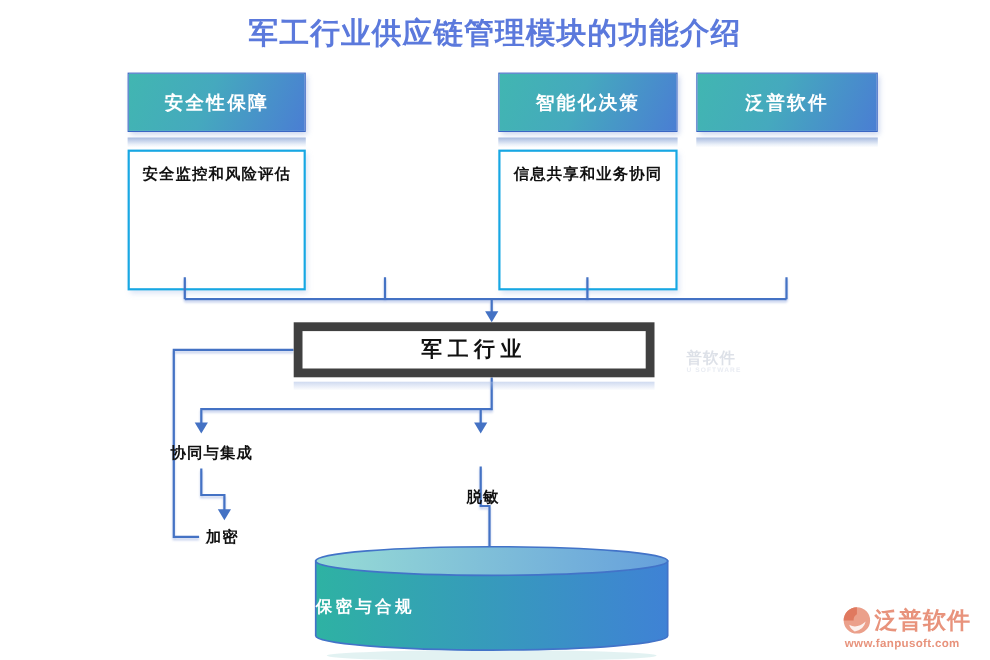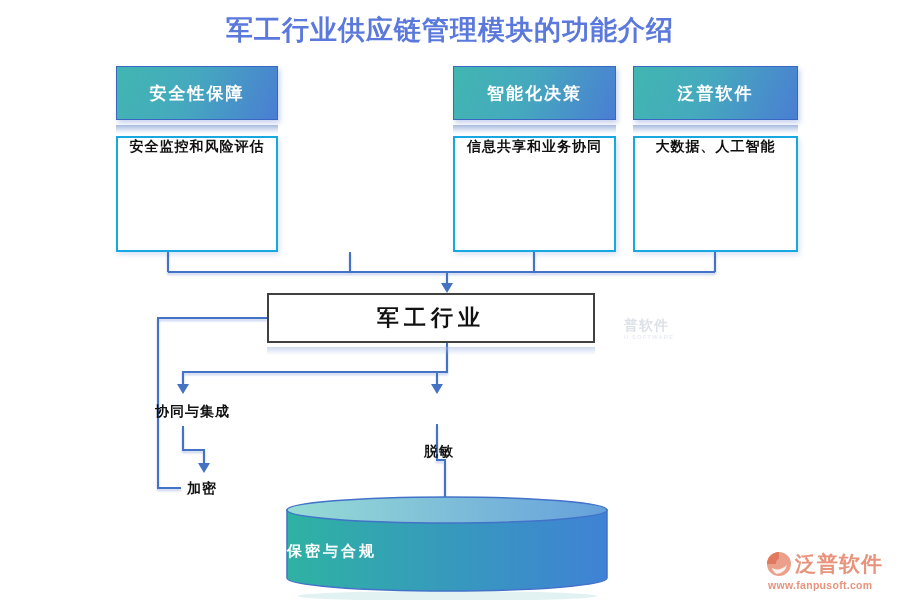--- a/index.html
+++ b/index.html
@@ -11,33 +11,33 @@
   
   .col{position:absolute;top:66px;}
   .col-header{height:52px;display:flex;align-items:center;justify-content:center;
          background:linear-gradient(112deg,#41B6B1 0%,#45A9BE 45%,#4A7ED3 100%);
          border:1px solid #3A66C4;color:#ffffff;font-weight:bold;font-size:17px;
          letter-spacing:2px;box-shadow:2px 3px 5px rgba(130,155,215,0.45);}
   .col-band{margin-top:5px;height:9px;
          background:linear-gradient(to bottom,#A7BADF 0%,#EAF0F9 70%,#ffffff 100%);}
   .col-detail{margin-top:2px;height:112px;background:#ffffff;border:2px solid #17A7E3;
          box-shadow:2px 3px 5px rgba(150,175,225,0.35);
-         display:flex;justify-content:center;box-sizing:content-box;
+         display:flex;justify-content:center;padding-top:12px;box-sizing:content-box;
          color:#111111;font-weight:bold;font-size:14px;letter-spacing:1px;}
   .c1{left:88px;width:162px;margin-left:28px;} .c2{left:267px;width:166px;}
   .c3{left:453px;width:163px;} .c4{left:633px;width:165px;}
   
   .overlay{position:absolute;left:0;top:0;width:900px;height:600px;pointer-events:none;}
   .lines{filter:drop-shadow(0 2px 1px rgba(110,140,210,0.45));}
   
   .center-box{position:absolute;left:267px;top:293px;width:328px;height:50px;
-         background:#ffffff;border:2px solid #404040;box-sizing:border-box;
+         background:#ffffff;border:8px solid #404040;box-sizing:border-box;
          display:flex;align-items:center;justify-content:center;
          font-family:"Liberation Serif","DejaVu Serif",serif;font-weight:bold;
-         font-size:22px;letter-spacing:5px;color:#111111;}
+         font-size:19px;letter-spacing:5px;color:#111111;}
   .center-reflection{position:absolute;left:267px;top:347px;width:328px;height:8px;
          background:linear-gradient(to bottom,rgba(168,188,228,0.55),rgba(255,255,255,0));}
   
   .flow-label{position:absolute;color:#111111;font-weight:bold;font-size:14px;letter-spacing:1px;}
   .lbl-sensitive{left:155px;top:403px;}
   .lbl-desensitize{left:424px;top:403px;margin-top:40px;}
   .lbl-encrypt{left:187px;top:480px;}
   
   .cyl-label{position:absolute;left:287px;top:542px;width:320px;text-align:left;
          color:#ffffff;font-weight:bold;font-size:15px;letter-spacing:3px;}
@@ -67,21 +67,20 @@
 
   <div class="col c3">
     <div class="col-header">智能化决策</div>
     <div class="col-band"></div>
     <div class="col-detail">信息共享和业务协同</div>
   </div>
 
   <div class="col c4">
     <div class="col-header">泛普软件</div>
     <div class="col-band"></div>
-    <div class="col-detail">大数据、人工智能</div>
   </div>
 
   <svg class="overlay" viewBox="0 0 900 600">
     <defs>
       <linearGradient id="cylBody" x1="0" y1="0" x2="1" y2="0">
         <stop offset="0" stop-color="#2EB2A3"></stop>
           <stop offset="1" stop-color="#3F82D5"></stop>
       </linearGradient>
       <linearGradient id="cylTop" x1="0" y1="0" x2="1" y2="0">
         <stop offset="0" stop-color="#97DCD5"></stop>

